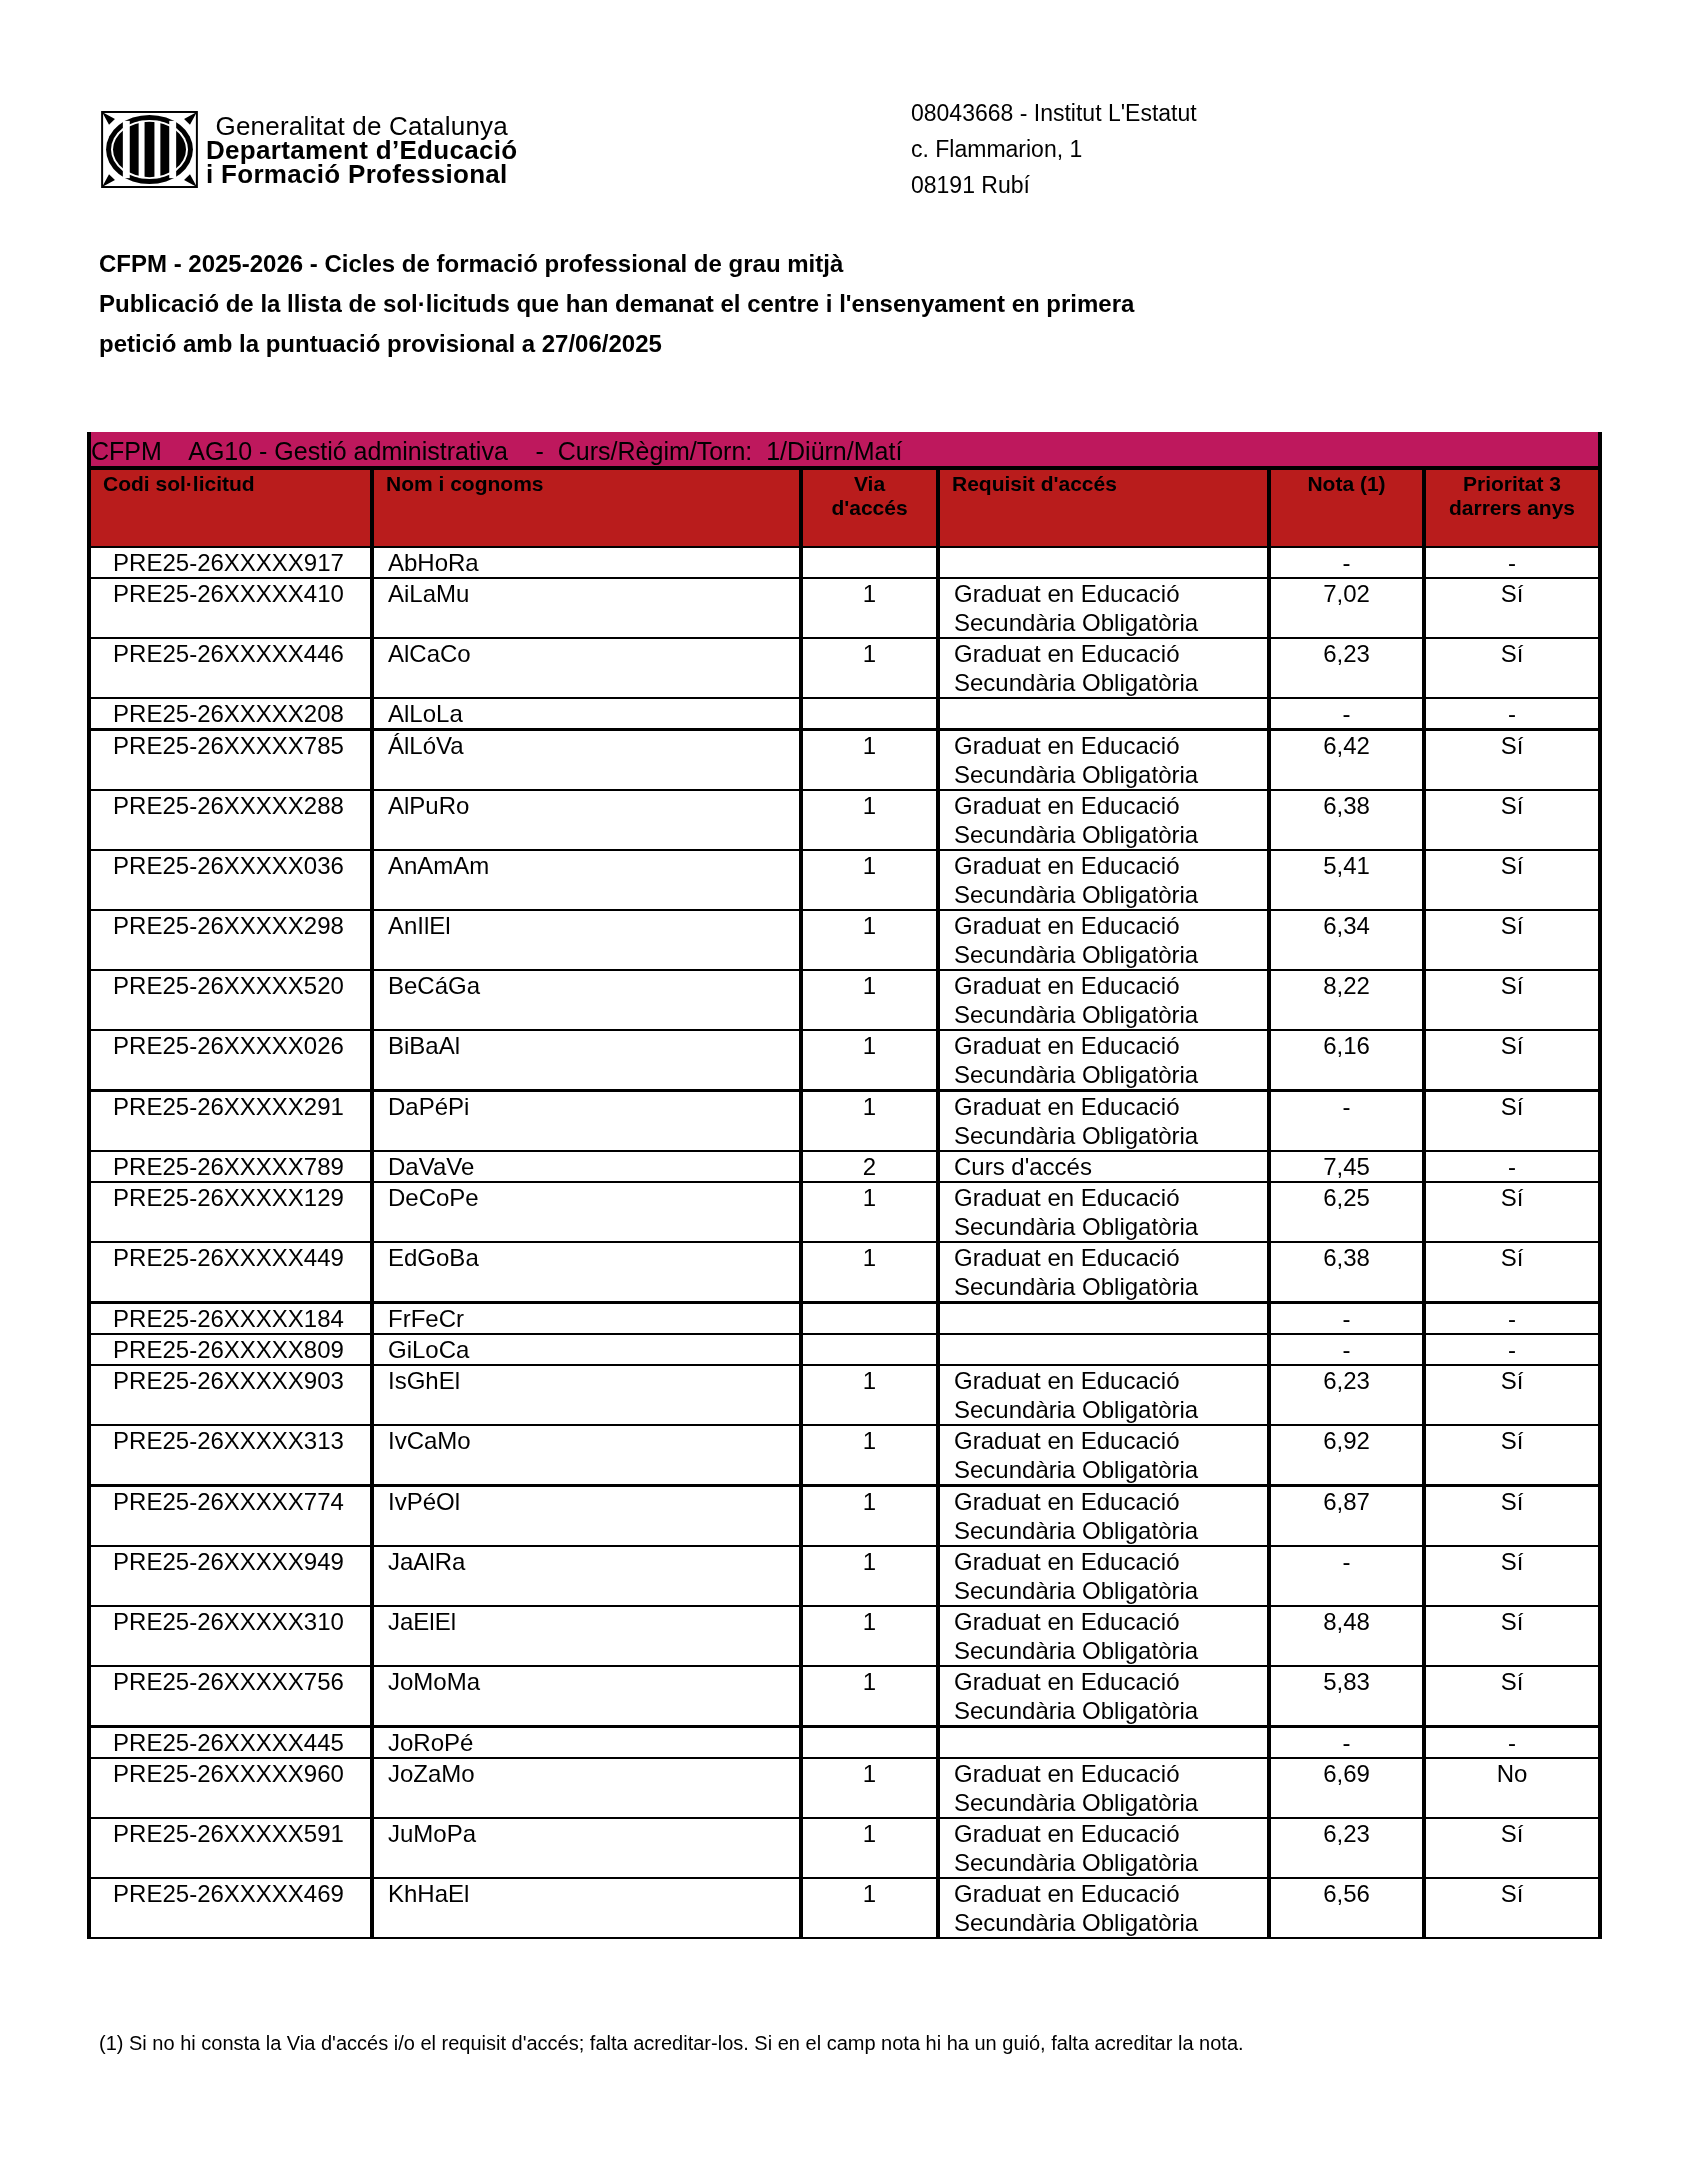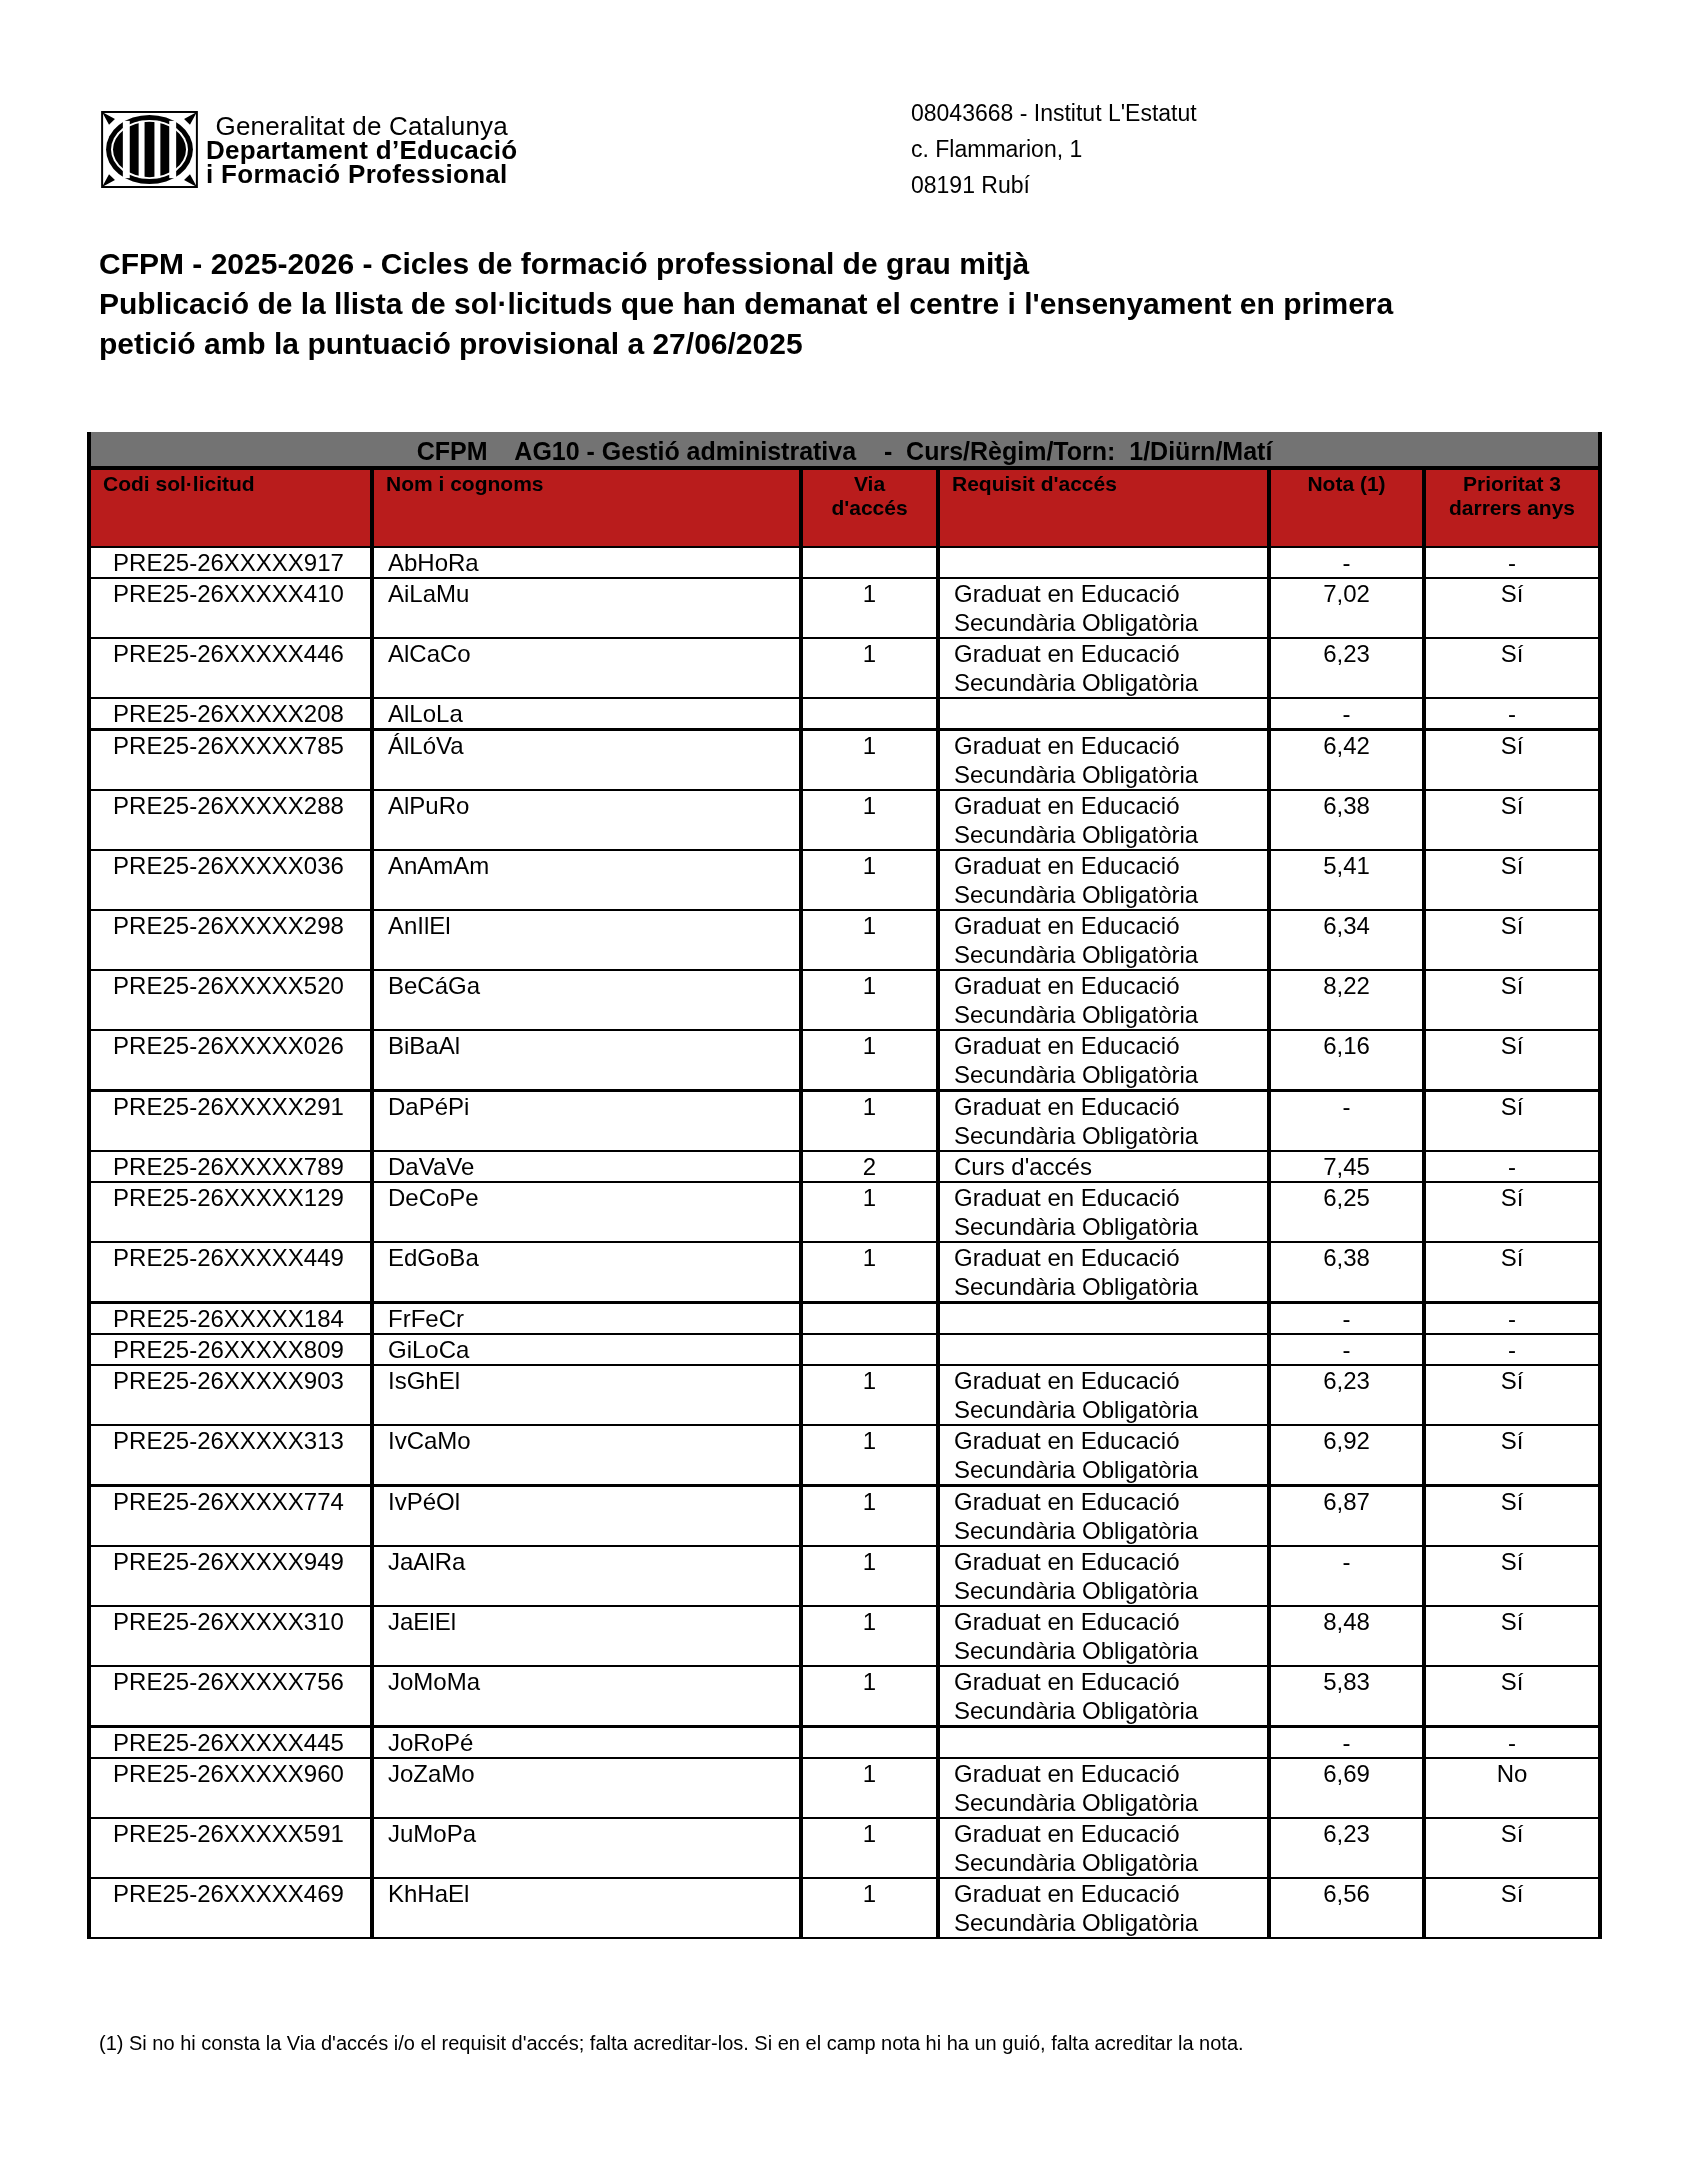--- a/index.html
+++ b/index.html
@@ -7,29 +7,29 @@
   body { position: relative; font-family: "Liberation Sans", sans-serif; color: #000; }
 
   .logo-block { position: absolute; left: 101px; top: 111px; display: flex; align-items: center; }
   .logo-emblem { width: 97px; height: 77px; display: block; }
   .logo-text { margin-left: 8px; line-height: 24px; }
   .logo-line1 { font-size: 26px; font-weight: 400; letter-spacing: 0.2px; text-align: center; }
   .logo-line2, .logo-line3 { font-size: 26px; font-weight: 700; letter-spacing: 0.3px; }
 
   .center-info { position: absolute; left: 911px; top: 95px; font-size: 23px; line-height: 36px; }
 
-  .doc-title { position: absolute; left: 99px; top: 244px; width: 1485px; font-size: 30px; font-weight: 700; line-height: 40px; }
+  .doc-title { position: absolute; left: 99px; top: 244px; width: 1485px; font-size: 24px; font-weight: 700; line-height: 40px; }
 
   .table-wrap { position: absolute; left: 87px; top: 432px; width: 1511px; }
   table { border-collapse: collapse; width: 1511px; table-layout: fixed; font-size: 24px; }
   col.c1 { width: 283px; } col.c2 { width: 429px; } col.c3 { width: 137px; }
   col.c4 { width: 331px; } col.c5 { width: 155px; } col.c6 { width: 176px; }
 
-  .title-row td { background: #737373; border-left: 4px solid #000; border-right: 4px solid #000;
-    border-bottom: 4px solid #000; text-align: center; font-weight: 700; font-size: 25px;
+  .title-row td { background: #be185d; border-left: 4px solid #000; border-right: 4px solid #000;
+    border-bottom: 4px solid #000; font-weight: 400; font-size: 25px;
     height: 36px; padding-top: 4px; white-space: pre; }
 
   .head-row th { background: #b91c1c; font-weight: 700; font-size: 21px; vertical-align: top;
     border-left: 4px solid #000; border-right: 4px solid #000; border-bottom: 2px solid #000;
     height: 79px; padding: 2px 12px 0 12px; line-height: 24px; }
   .head-row th.left { text-align: left; }
   .head-row th.center { text-align: center; }
 
   tbody td { border-left: 4px solid #000; border-right: 4px solid #000; border-bottom: 2px solid #000;
     vertical-align: top; line-height: 29px; padding: 0 12px; white-space: nowrap; }

